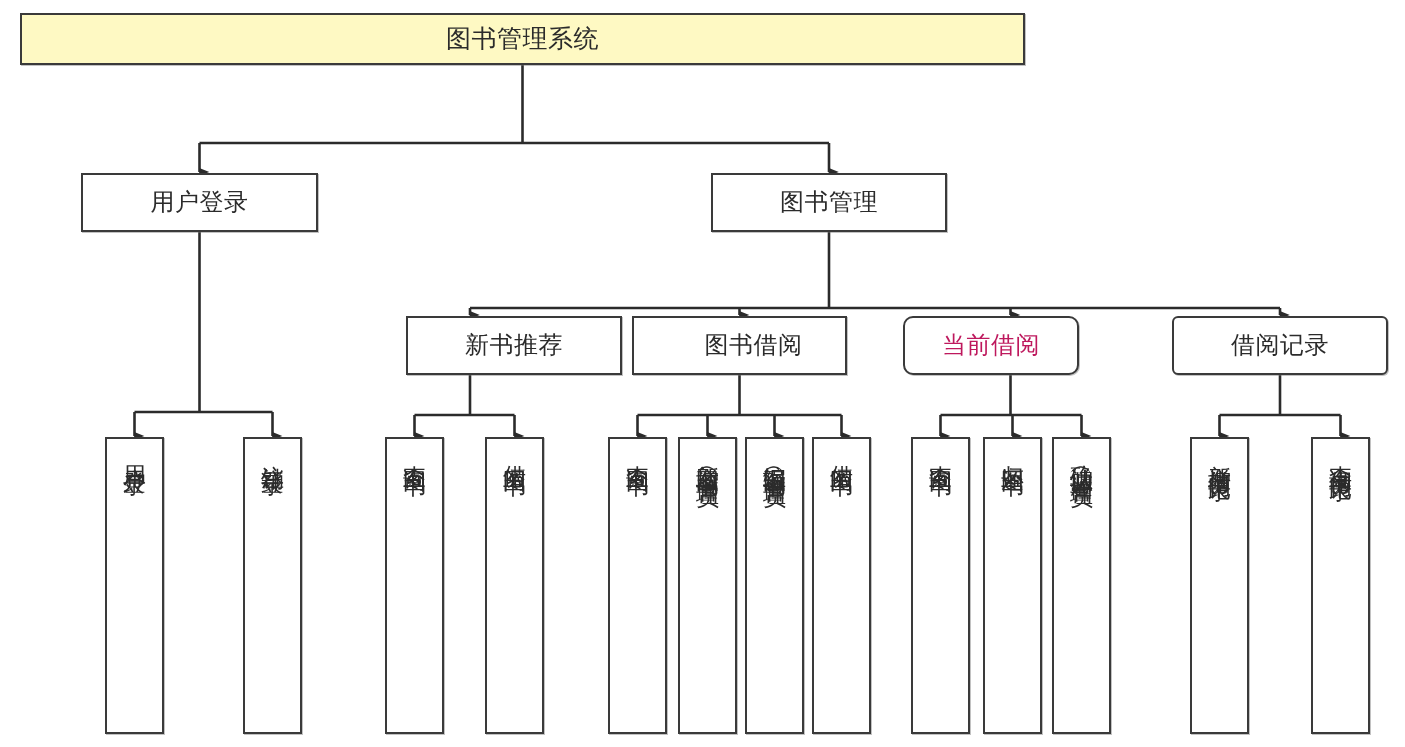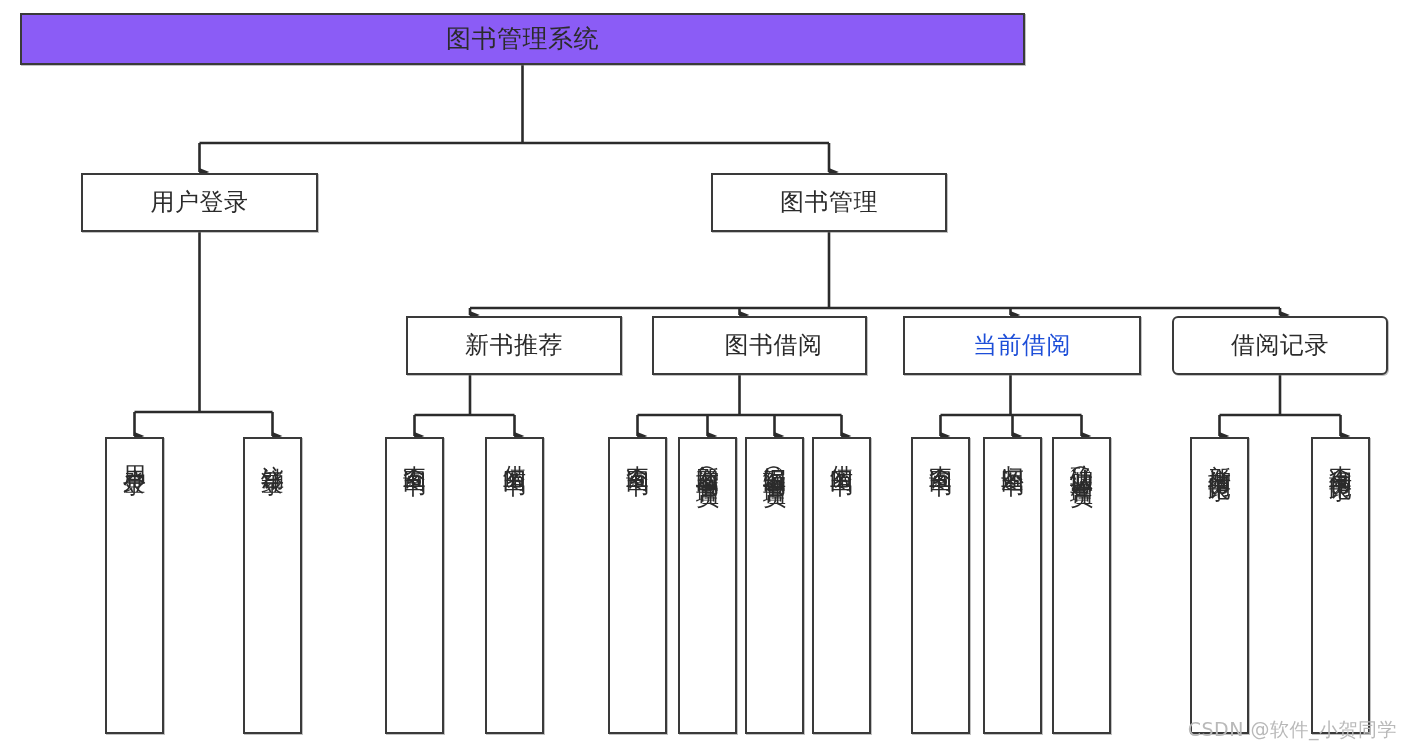--- a/index.html
+++ b/index.html
@@ -113,36 +113,36 @@
         <path d="M 1012.5 415 L 1012.5 436" marker-end="url(#arrowhead)"></path>
         <path d="M 1081.5 415 L 1081.5 436" marker-end="url(#arrowhead)"></path>
         <path d="M 1280 375 L 1280 415"></path>
         <path d="M 1219.5 415 L 1340.5 415"></path>
         <path d="M 1219.5 415 L 1219.5 436" marker-end="url(#arrowhead)"></path>
         <path d="M 1340.5 415 L 1340.5 436" marker-end="url(#arrowhead)"></path>
       </g>
   </svg>
 
   <div id="nodes-layer">
-      <div class="node horizontal root" style="left: 20px; top: 13px; width: 1005px; height: 52px; border-color: rgb(58, 58, 58); background: #8b5cf6; color: rgb(43, 43, 43);">
+      <div class="node horizontal root" style="left: 20px; top: 13px; width: 1005px; height: 52px; border-color: rgb(58, 58, 58); background: #fef9c3; color: rgb(43, 43, 43);">
         <span class="node-label">图书管理系统</span>
       </div>
       <div class="node horizontal level2" style="left: 81px; top: 173px; width: 237px; height: 59px; border-color: rgb(58, 58, 58); background: rgb(255, 255, 255); color: rgb(43, 43, 43);">
         <span class="node-label">用户登录</span>
       </div>
       <div class="node horizontal level2" style="left: 711px; top: 173px; width: 236px; height: 59px; border-color: rgb(58, 58, 58); background: rgb(255, 255, 255); color: rgb(43, 43, 43);">
         <span class="node-label">图书管理</span>
       </div>
       <div class="node horizontal level3" style="left: 362px; top: 316px; width: 216px; height: 59px; border-color: rgb(58, 58, 58); background: rgb(255, 255, 255); color: rgb(43, 43, 43); margin-left: 44px;">
         <span class="node-label">新书推荐</span>
       </div>
-      <div class="node horizontal level3" style="left: 652px; top: 316px; width: 215px; height: 59px; border-color: rgb(58, 58, 58); background: rgb(255, 255, 255); color: rgb(43, 43, 43); padding-left: 28px;">
+      <div class="node horizontal level3" style="left: 632px; top: 316px; width: 215px; height: 59px; border-color: rgb(58, 58, 58); background: rgb(255, 255, 255); color: rgb(43, 43, 43); padding-left: 28px;">
         <span class="node-label">图书借阅</span>
       </div>
-      <div class="node horizontal level3" style="left: 903px; top: 316px; width: 238px; height: 59px; border-color: rgb(58, 58, 58); background: rgb(255, 255, 255); color: #1d4ed8;">
+      <div class="node horizontal level3" style="left: 903px; top: 316px; width: 176px; height: 59px; border-color: rgb(58, 58, 58); background: rgb(255, 255, 255); color: #be185d; border-radius: 10px;">
         <span class="node-label">当前借阅</span>
       </div>
       <div class="node horizontal level3" style="left: 1172px; top: 316px; width: 216px; height: 59px; border-color: rgb(58, 58, 58); background: rgb(255, 255, 255); color: rgb(43, 43, 43); border-radius: 6px;">
         <span class="node-label">借阅记录</span>
       </div>
       <div class="node vertical leaf" style="left: 105px; top: 437px; width: 59px; height: 297px; border-color: rgb(58, 58, 58); background: rgb(255, 255, 255); color: rgb(43, 43, 43);">
         <span class="node-label">用户登录</span>
       </div>
       <div class="node vertical leaf" style="left: 243px; top: 437px; width: 59px; height: 297px; border-color: rgb(58, 58, 58); background: rgb(255, 255, 255); color: rgb(43, 43, 43);">
         <span class="node-label">注销登录</span>
@@ -175,14 +175,13 @@
         <span class="node-label">确认归还（管理员）</span>
       </div>
       <div class="node vertical leaf" style="left: 1190px; top: 437px; width: 59px; height: 297px; border-color: rgb(58, 58, 58); background: rgb(255, 255, 255); color: rgb(43, 43, 43);">
         <span class="node-label">新增借阅记录</span>
       </div>
       <div class="node vertical leaf" style="left: 1311px; top: 437px; width: 59px; height: 297px; border-color: rgb(58, 58, 58); background: rgb(255, 255, 255); color: rgb(43, 43, 43);">
         <span class="node-label">查询借阅记录</span>
       </div>
     </div>
 
-  <div id="watermark">CSDN @软件_小贺同学</div>
 </div>
 
 </body></html>

